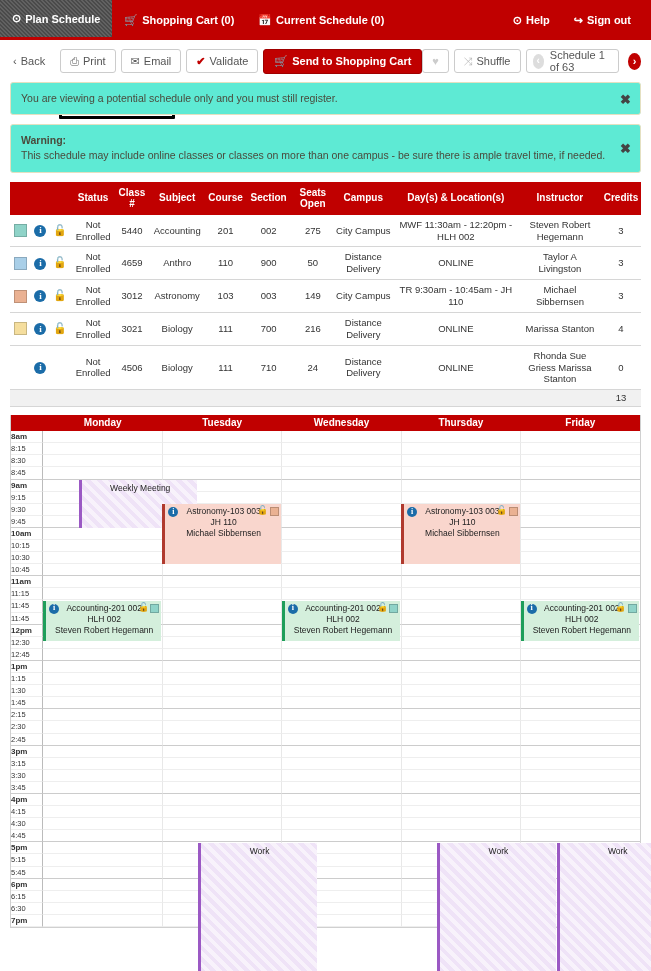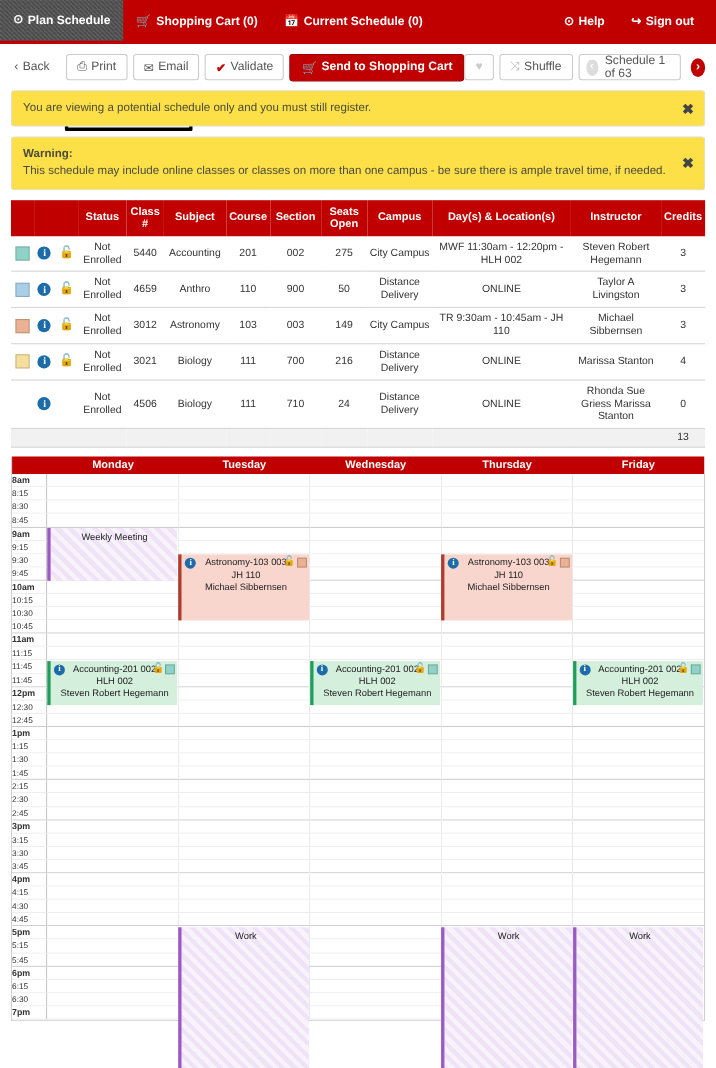--- a/index.html
+++ b/index.html
@@ -76,21 +76,21 @@
     display: inline-flex; align-items: center; justify-content: center;
     font-size: 10px; line-height: 1; font-weight: bold;
   }
   .circ-arrow.disabled { background: #ddd; color: #fff; }
   .circ-arrow.active { background: #c00000; color: #fff; margin-left: 4px; width: 17px; height: 17px; font-size: 11px; }
 
   
   .alerts { padding: 0 10px; }
   .alert {
     position: relative;
-    background: #fde047; border: 1px solid #e4e0c1;
+    background: #5eead4; border: 1px solid #e4e0c1;
     border-radius: 3px; padding: 8px 30px 8px 10px;
     font-size: 10.5px; color: #4a4a3c; margin-bottom: 9px;
     line-height: 1.45;
   }
   .alert .close {
     position: absolute; right: 9px; top: 50%; transform: translateY(-50%);
     font-size: 13px; font-weight: bold; color: #444; cursor: pointer; line-height: 1;
   }
   .alert b { font-weight: bold; }
 
@@ -170,20 +170,21 @@
   }
   .event .ev-swatch {
     position: absolute; right: 2px; top: 3px;
     width: 9px; height: 9px; border: 1px solid rgba(0,0,0,.2);
   }
   .event.course { border-left: 3px solid; }
   .event.personal {
     border-left: 3px solid #9b59c4;
     background-color: #efe3f7;
     background-image: repeating-linear-gradient(45deg, rgba(255,255,255,.55) 0 4px, rgba(0,0,0,0) 4px 8px);
+    margin-left: 36px;
   }
   .event.personal .ev-title { padding-top: 1px; }
 </style>
 </head>
 <body>
 
 <div class="topnav">
   <div class="topnav-left" id="nav-tabs">
       <div class="nav-tab active">
         <span class="ico">⊙</span>

